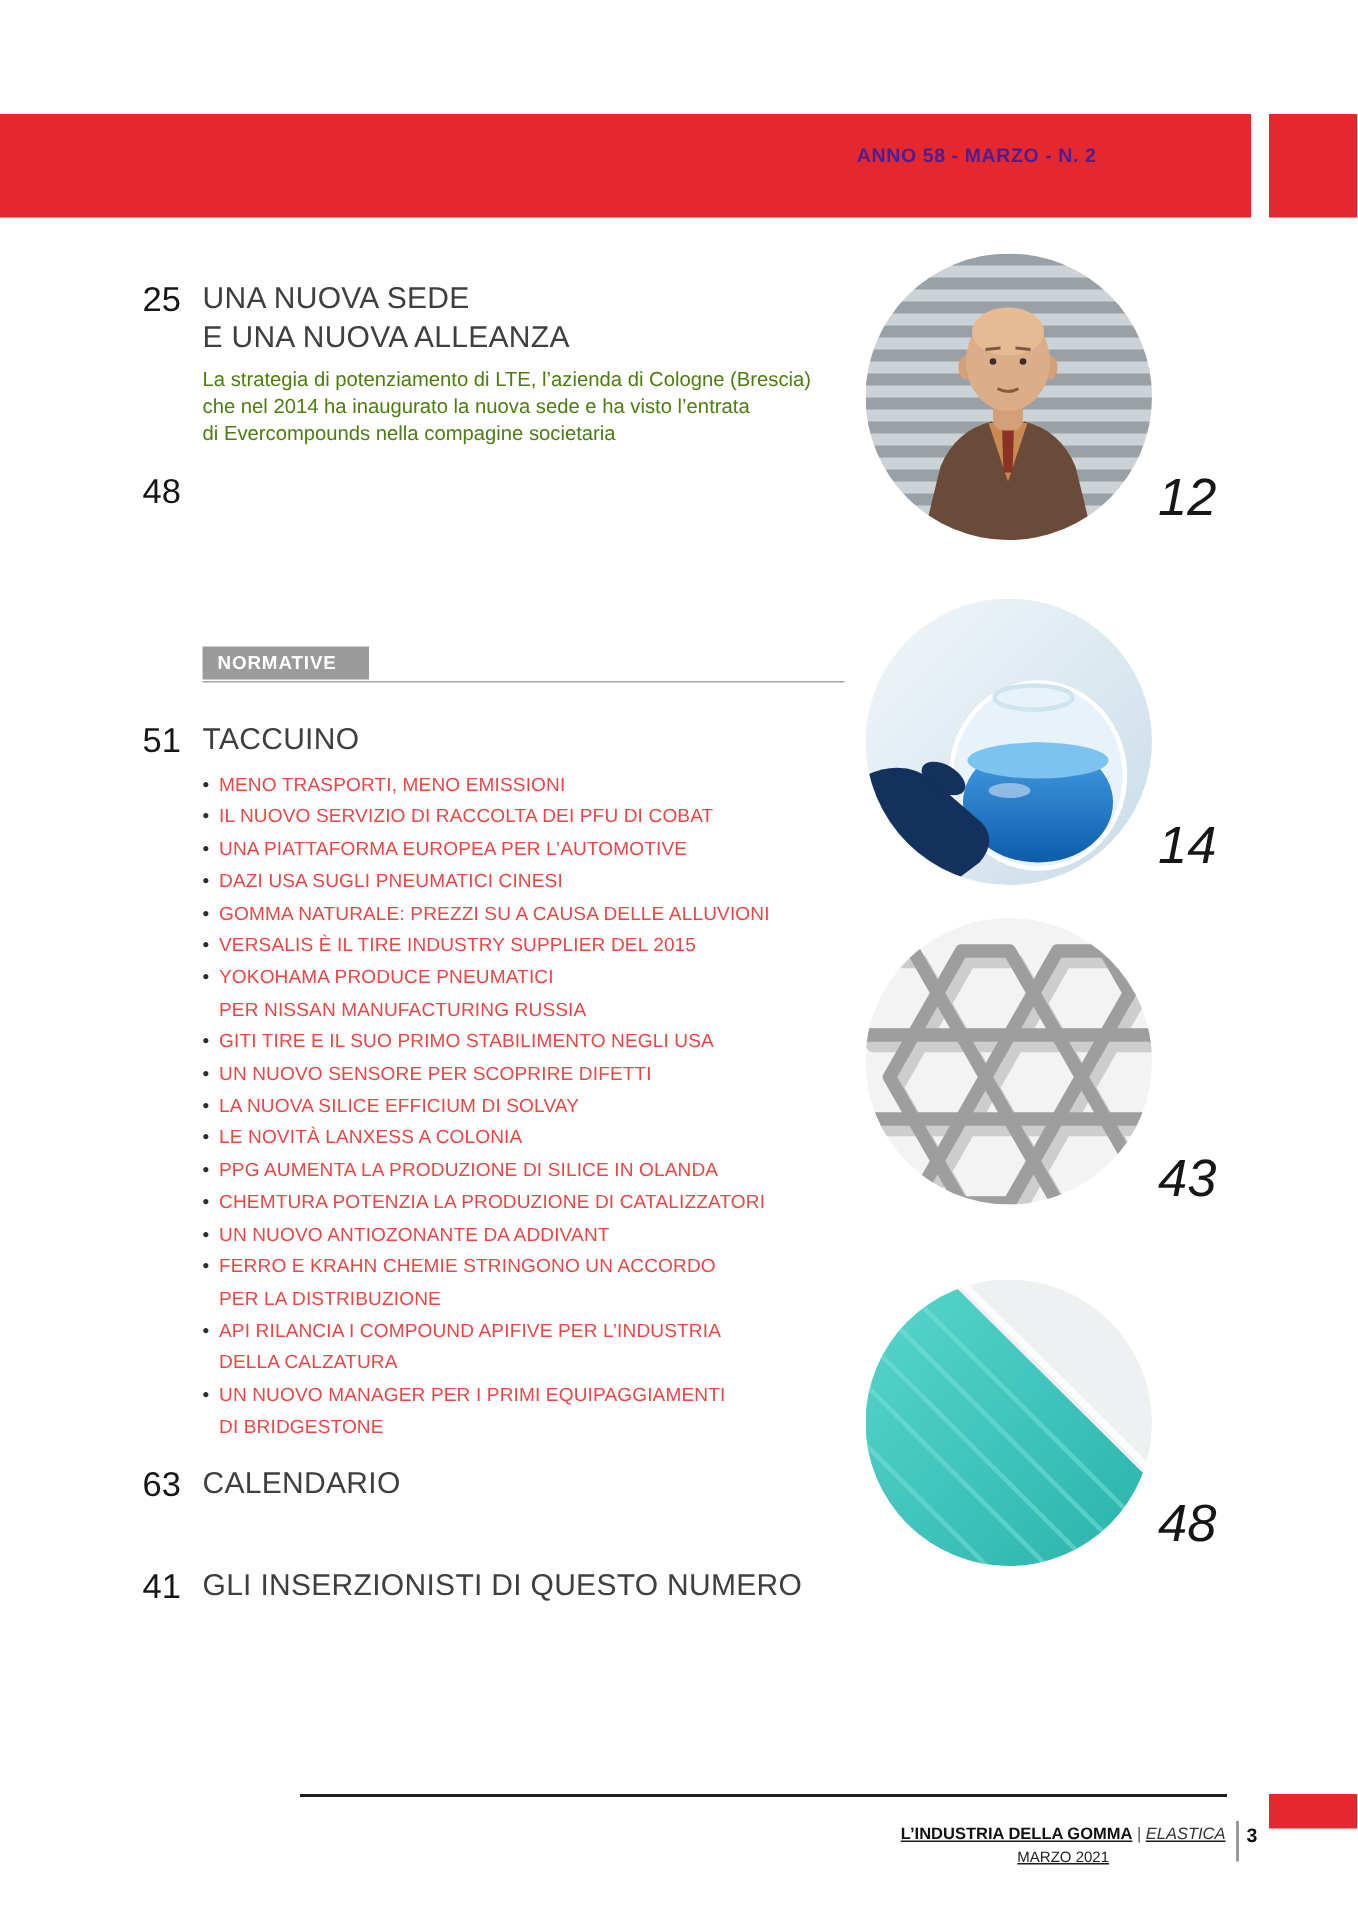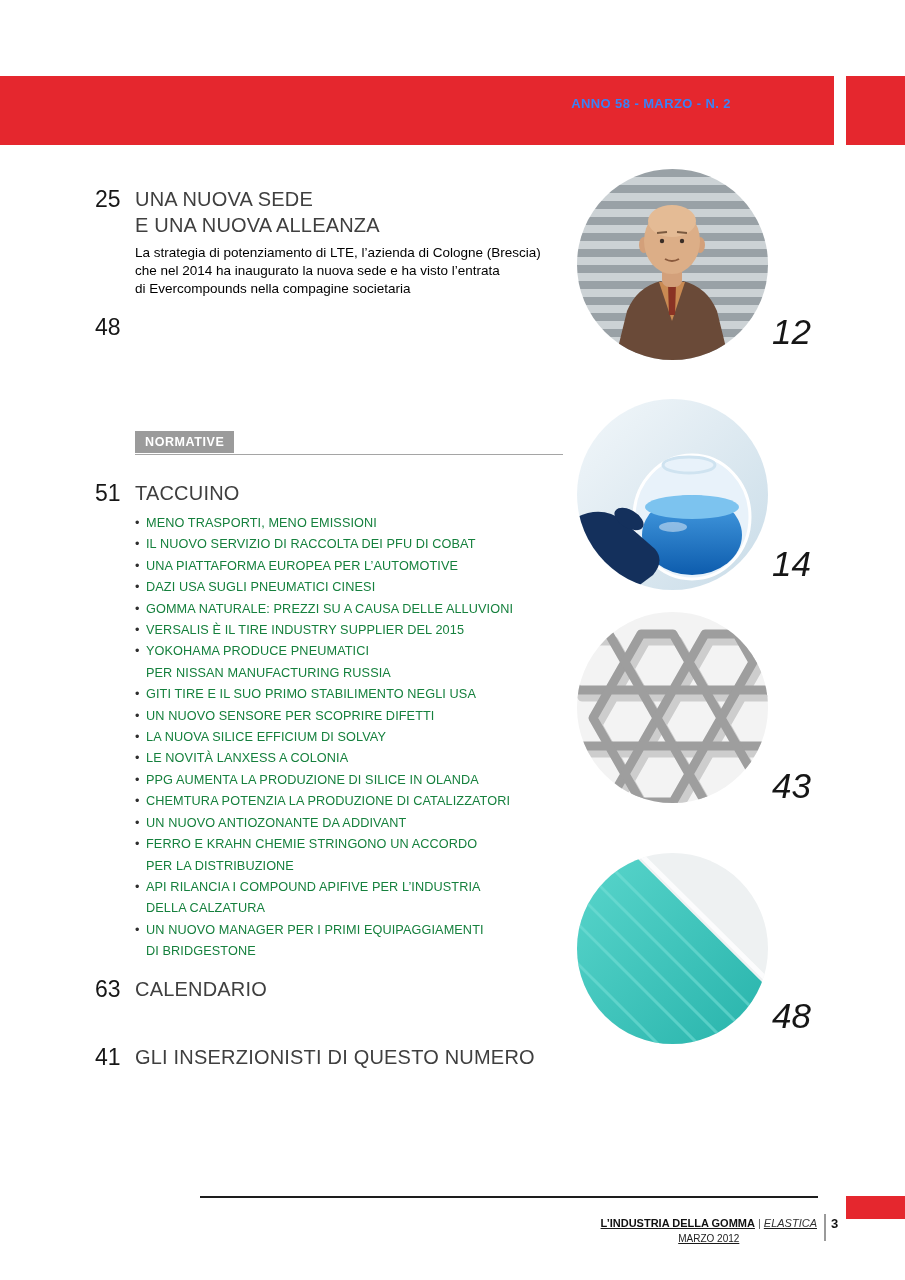--- a/index.html
+++ b/index.html
@@ -5,38 +5,38 @@
   html,body{margin:0;padding:0;background:#ffffff;}
   .page{
     position:relative;width:905px;height:1280px;background:#ffffff;
     font-family:"Liberation Sans",sans-serif;color:#1a1a1a;overflow:hidden;
   }
   
   .redbar-main{position:absolute;left:0;top:76px;width:834px;height:69px;background:var(--accent-red,#e5272e);}
   .redbar-right{position:absolute;left:846px;top:76px;width:59px;height:69px;background:var(--accent-red,#e5272e);}
   .issue-info{
     position:absolute;top:76px;right:174px;height:54px;display:flex;align-items:center;
-    color:#3b82f6;font-weight:bold;font-size:13px;letter-spacing:.4px;
+    color:#4c1d95;font-weight:bold;font-size:13px;letter-spacing:.4px;
   }
   
   .sec{position:absolute;left:95px;display:flex;align-items:flex-start;}
   .num{width:40px;flex:0 0 40px;font-size:23px;color:#161616;line-height:26px;}
   .title{font-size:20px;line-height:26px;color:#3f3f3f;white-space:pre-line;letter-spacing:.2px;}
-  .desc{margin-top:6px;font-size:13.5px;line-height:18px;color:#000000;white-space:pre-line;}
+  .desc{margin-top:6px;font-size:13.5px;line-height:18px;color:#4d7c0f;white-space:pre-line;}
   
   .normative-wrap{position:absolute;left:135px;top:431px;width:428px;height:23px;border-bottom:1px solid #a5a5a5;}
   .normative-label{
     display:inline-block;background:var(--label-gray,#9b9b9b);color:#ffffff;font-weight:bold;
-    font-size:12.5px;letter-spacing:.6px;padding:4px 10px 4px 10px;
+    font-size:12.5px;letter-spacing:.6px;padding:4px 22px 4px 10px;
   }
   
   ul.bullets{list-style:none;margin:7px 0 0 0;padding:0;}
   ul.bullets li{
     position:relative;padding-left:11px;font-size:12.7px;line-height:21.4px;
-    color:#15803d;white-space:pre-line;letter-spacing:.1px;
+    color:#ef4444;white-space:pre-line;letter-spacing:.1px;
   }
   ul.bullets li::before{content:"•";position:absolute;left:0;top:0;color:#2e2e2e;}
   
   .photo{position:absolute;left:577px;width:191px;height:191px;border-radius:50%;overflow:hidden;}
   .photo svg{display:block;width:100%;height:100%;}
   .page-ref{position:absolute;left:772px;font-size:35px;font-style:italic;color:#161616;}
   
   .footer-rule{position:absolute;left:200px;top:1196px;width:618px;height:2px;background:#1d1d1d;}
   .footer-text{position:absolute;right:88px;top:1213px;text-align:center;text-decoration:underline;}
   .footer-mag{font-size:11px;font-weight:bold;color:#111;}
@@ -217,19 +217,19 @@
       <line x1="62" y1="0" x2="191" y2="128" stroke="#ffffff" stroke-width="5" opacity="0.8"></line>
     </svg>
   </div>
   <div class="page-ref" style="top:996px">48</div>
 
   <div class="footer-rule"></div>
   <div class="footer-text">
     <div>
       <span class="footer-mag">L’INDUSTRIA DELLA GOMMA</span><span class="footer-sep">|</span><span class="footer-elastica">ELASTICA</span>
     </div>
-    <div class="footer-date">MARZO 2012</div>
+    <div class="footer-date">MARZO 2021</div>
   </div>
   <div class="footer-divider"></div>
   <div class="footer-page">3</div>
   <div class="redbar-bottom"></div>
 
 </div>
 
 </body></html>

